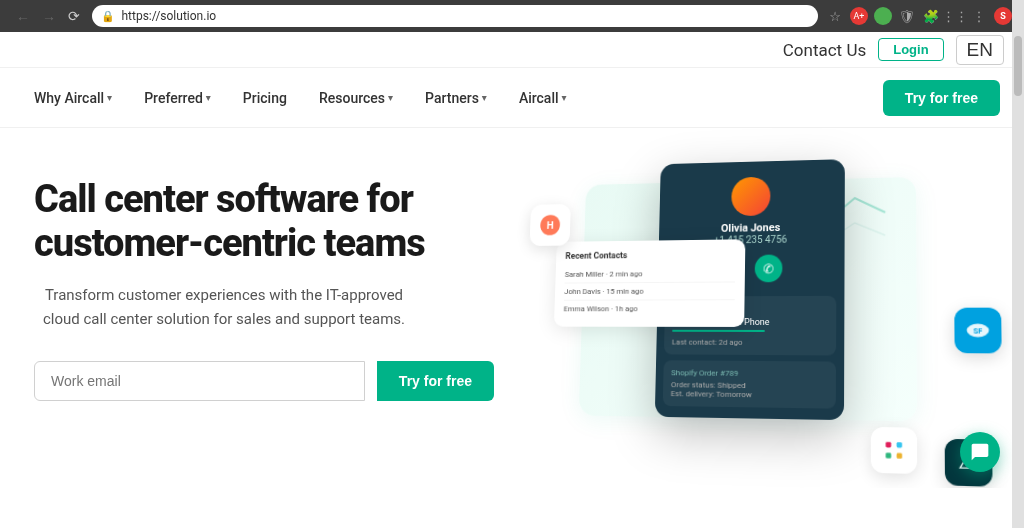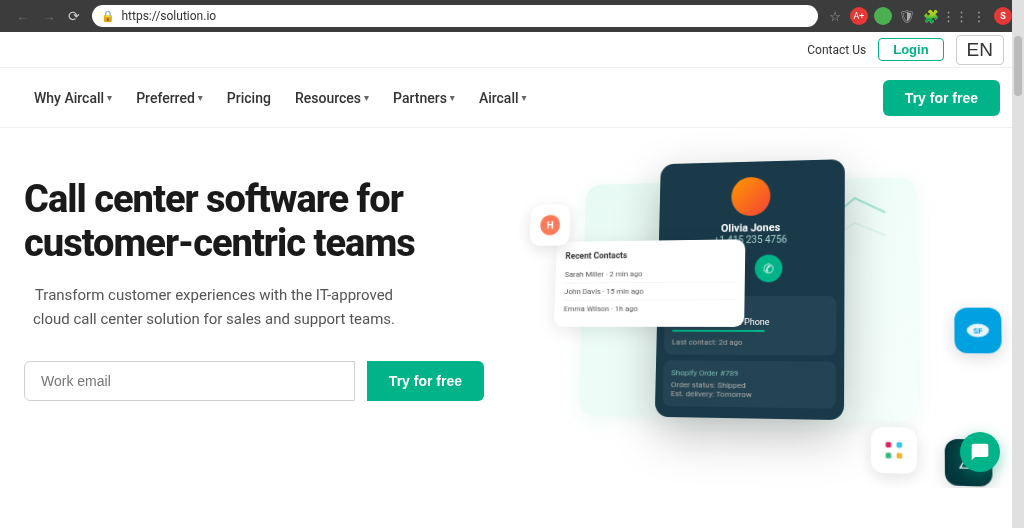--- a/index.html
+++ b/index.html
@@ -11,38 +11,38 @@
     .nav-arrow { background: none; border: none; color: #ccc; font-size: 14px; cursor: pointer; padding: 2px 4px; }
     .nav-arrow.disabled { color: #666; cursor: default; }
     .address-bar { flex: 1; background: #fff; border-radius: 12px; height: 22px; display: flex; align-items: center; padding: 0 10px; gap: 6px; font-size: 12px; color: #333; }
     .address-bar .lock-icon { color: #4caf50; font-size: 11px; }
     .browser-actions { display: flex; align-items: center; gap: 6px; }
     .browser-action-icon { width: 18px; height: 18px; display: flex; align-items: center; justify-content: center; color: #aaa; font-size: 13px; }
     .avatar-btn { width: 18px; height: 18px; border-radius: 50%; background: #e53935; display: flex; align-items: center; justify-content: center; color: #fff; font-size: 9px; font-weight: bold; }
 
     
     .utility-bar { background: #fff; height: 36px; display: flex; align-items: center; justify-content: flex-end; padding: 0 20px; gap: 12px; border-bottom: 1px solid #f0f0f0; }
-    .utility-link { font-size: 12px; color: #333; text-decoration: none; cursor: pointer; }
+    .utility-link { font-size: 17px; color: #333; text-decoration: none; cursor: pointer; }
     .login-btn { font-size: 13px; color: #00b388; font-weight: 600; border: 1.5px solid #00b388; border-radius: 4px; padding: 3px 14px; cursor: pointer; background: none; }
     .lang-btn { font-size: 19px; color: #333; border: 1.5px solid #ccc; border-radius: 4px; padding: 3px 10px; cursor: pointer; background: none; }
 
     
     .main-nav { background: #fff; height: 60px; display: flex; align-items: center; padding: 0 24px; border-bottom: 1px solid #f0f0f0; }
     .logo { display: flex; align-items: center; gap: 8px; text-decoration: none; margin-right: 32px; }
     .logo-icon { width: 36px; height: 36px; background: #00b388; border-radius: 8px; display: flex; align-items: center; justify-content: center; }
     .logo-icon svg { width: 20px; height: 20px; }
     .logo-text { font-size: 22px; font-weight: 600; color: #1a1a1a; letter-spacing: -0.5px; }
-    .nav-links { display: flex; align-items: flex-end; gap: 4px; flex: 1; }
+    .nav-links { display: flex; align-items: flex-end; gap: 12px; flex: 1; }
     .nav-item { font-size: 14px; color: #333; text-decoration: none; padding: 6px 10px; cursor: pointer; display: flex; align-items: center; gap: 3px; font-weight: 500; }
     .nav-item .chevron { font-size: 10px; color: #666; }
     .try-free-btn { background: #00b388; color: #fff; border: none; border-radius: 6px; padding: 10px 22px; font-size: 14px; font-weight: 600; cursor: pointer; white-space: nowrap; }
 
     
     .hero { background: #fff; min-height: 360px; display: flex; align-items: flex-start; padding: 40px 24px 0 24px; position: relative; overflow: hidden; }
-    .hero-content { max-width: 460px; flex-shrink: 0; padding-top: 10px; }
+    .hero-content { max-width: 460px; flex-shrink: 0; padding-top: 10px; margin-left: 10px; }
     .hero-title { font-size: 38px; font-weight: 800; color: #1a1a1a; line-height: 1.15; margin-bottom: 18px; letter-spacing: -1px; }
     .hero-subtitle { font-size: 15px; color: #555; line-height: 1.6; margin-bottom: 30px; max-width: 380px; text-align: center; }
     .hero-form { display: flex; gap: 12px; margin-bottom: 14px; }
     .email-input { flex: 1; border: 1.5px solid #d0d0d0; border-radius: 6px 0 0 6px; padding: 11px 16px; font-size: 14px; color: #999; outline: none; }
     .form-cta-btn { background: #00b388; color: #fff; border: none; border-radius: 0 6px 6px 0; padding: 11px 22px; font-size: 14px; font-weight: 600; cursor: pointer; white-space: nowrap; }
     .live-demo-link { font-size: 14px; color: #00b388; font-weight: 600; cursor: pointer; text-decoration: none; display: flex; align-items: center; gap: 4px; }
     .live-demo-link .arrow { font-size: 12px; }
 
     
     .hero-visual { position: absolute; right: -20px; top: 20px; width: 520px; height: 360px; }

